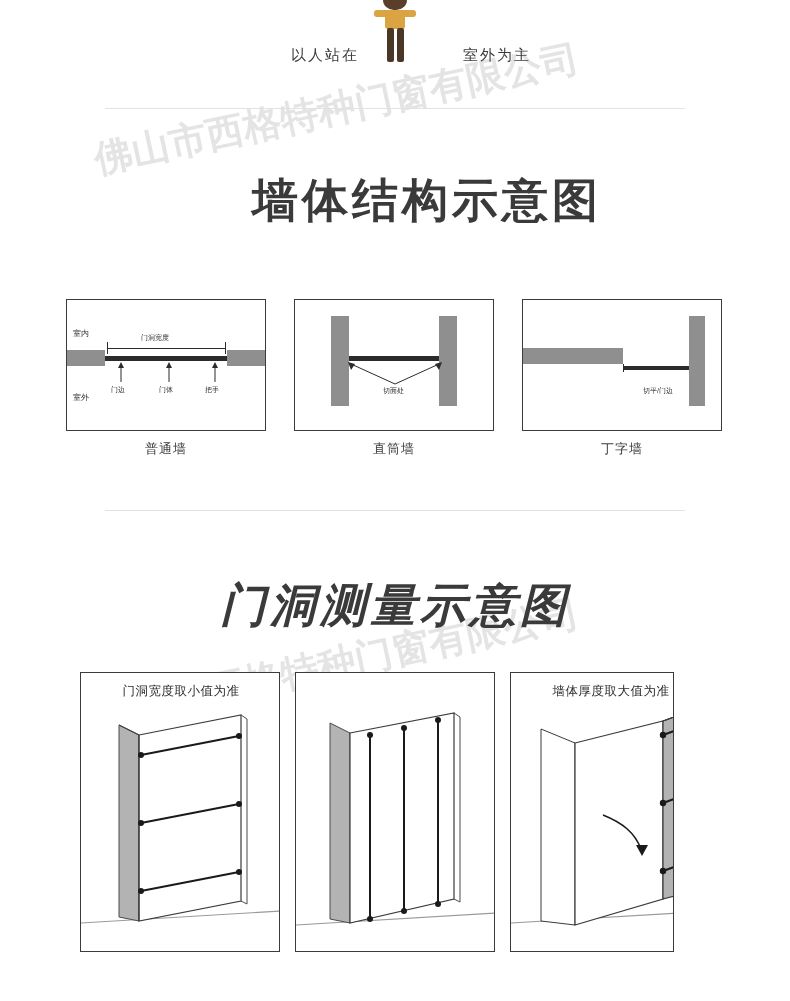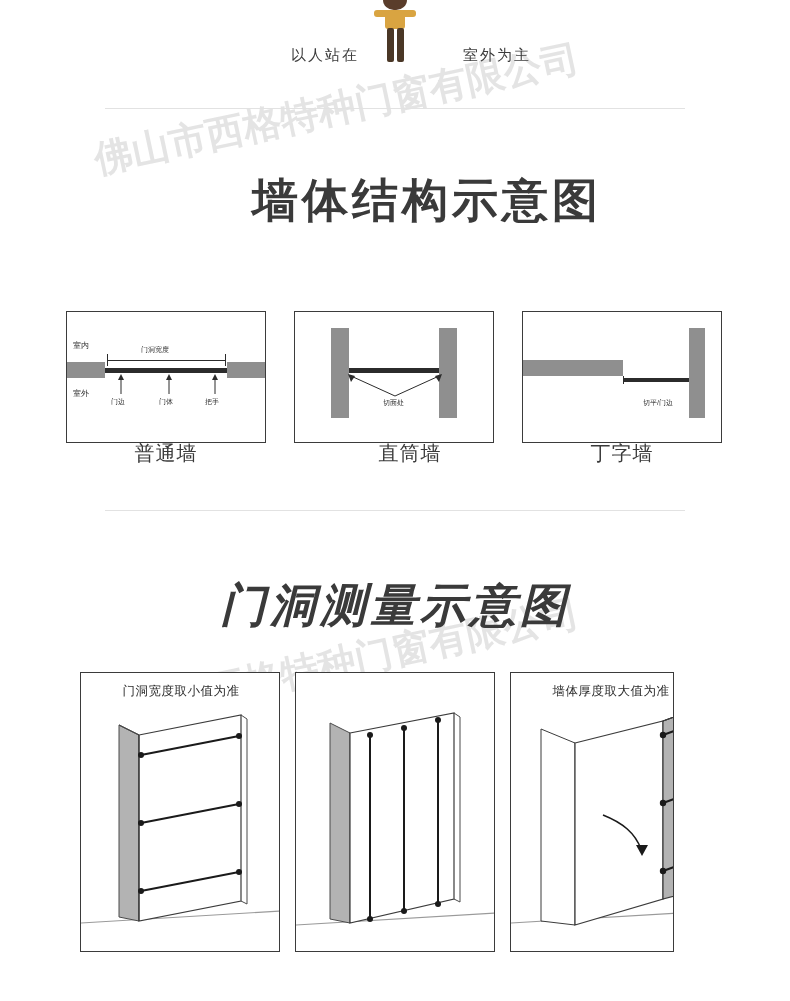--- a/index.html
+++ b/index.html
@@ -112,37 +112,36 @@
   }
   .title-1 { top: 170px; padding-left: 32px; }
   .title-2 { top: 575px; font-style: italic; }
 
   
   .panel {
     position: absolute;
     border: 1px solid #3b3b3b;
     background: #ffffff;
     box-sizing: border-box;
-    margin-top: 12px;
   }
   .p1 { left: 66px;  top: 299px; width: 200px; height: 132px; }
   .p2 { left: 294px; top: 299px; width: 200px; height: 132px; }
   .p3 { left: 522px; top: 299px; width: 200px; height: 132px; }
 
   .panel-caption {
     position: absolute;
     width: 200px;
     text-align: center;
-    font-size: 20px;
+    font-size: 13px;
     color: #3a3a3a;
     top: 440px;
     letter-spacing: 1px;
   }
   .c1 { left: 66px; }
-  .c2 { left: 310px; }
+  .c2 { left: 294px; }
   .c3 { left: 522px; }
 
   .wall { position: absolute; background: #8f8f8f; }
   .door { position: absolute; background: #2b2b2b; }
   .lbl {
     position: absolute;
     font-size: 8px;
     color: #2b2b2b;
     white-space: nowrap;
   }
@@ -204,21 +203,21 @@
 
 <div class="panel p1">
 
   <div class="wall" style="left:0px; top:50px; width:38px; height:16px;"></div>
 
   <div class="wall" style="left:160px; top:50px; width:38px; height:16px;"></div>
 
   <div class="door" style="left:38px; top:56px; width:122px; height:5px;"></div>
 
   <span class="lbl" style="left:6px; top:28px;">室内</span>
-  <span class="lbl" style="left:6px; top:76px;">室外</span>
+  <span class="lbl" style="left:6px; top:92px;">室外</span>
 
   <span class="lbl lbl-sm" style="left:74px; top:33px;">门洞宽度</span>
   <div class="arrowline" style="left:40px; top:48px; width:118px;"></div>
   <div class="tick" style="left:40px; top:42px; height:12px;"></div>
   <div class="tick" style="left:158px; top:42px; height:12px;"></div>
 
   <svg style="position:absolute; left:40px; top:62px;" width="130" height="22">
     <line x1="14" y1="20" x2="14" y2="4" stroke="#2b2b2b" stroke-width="1"></line>
     <polygon points="14,0 11,6 17,6" fill="#2b2b2b"></polygon>
     <line x1="62" y1="20" x2="62" y2="4" stroke="#2b2b2b" stroke-width="1"></line>

